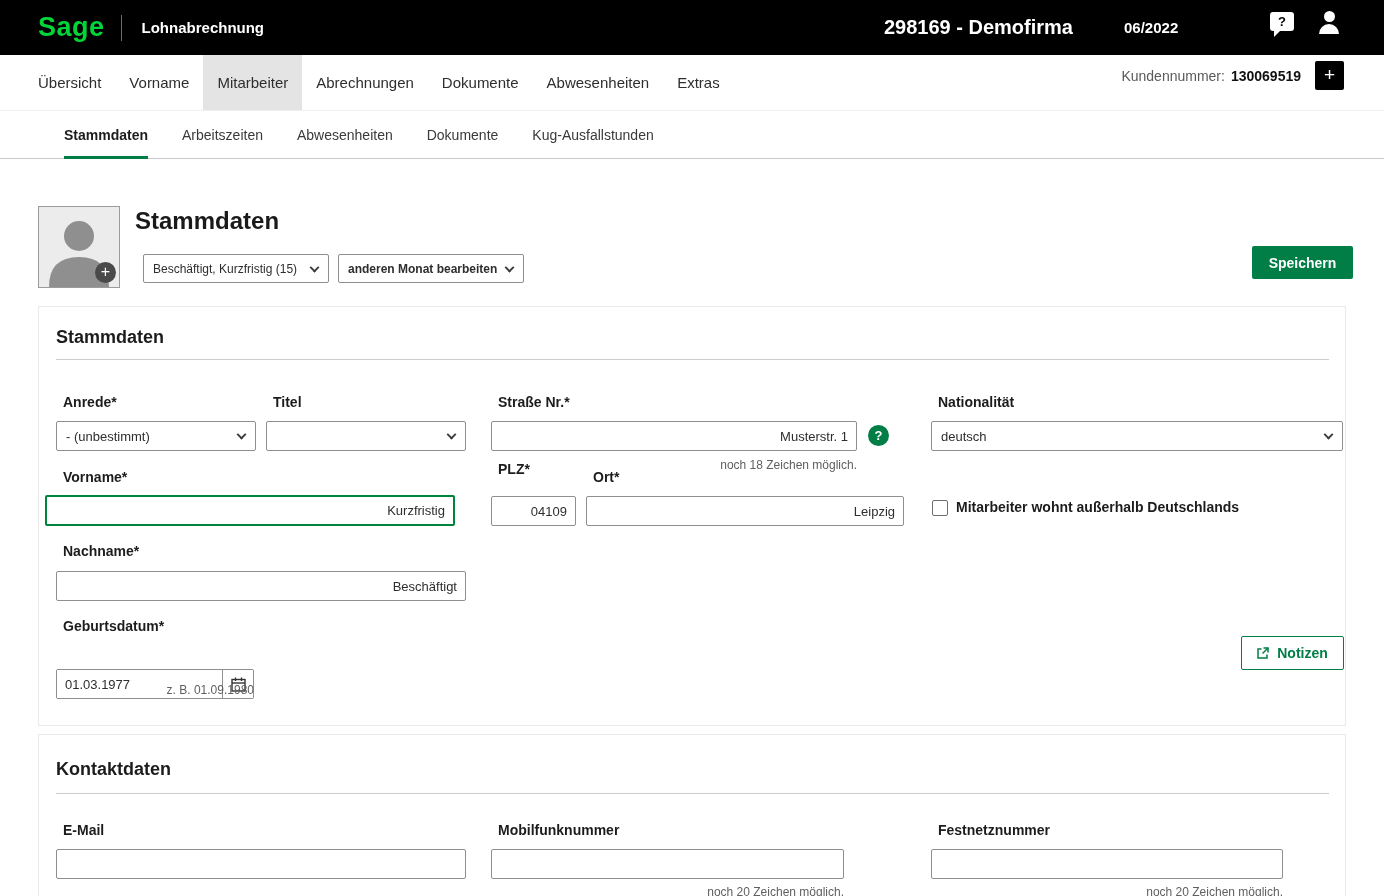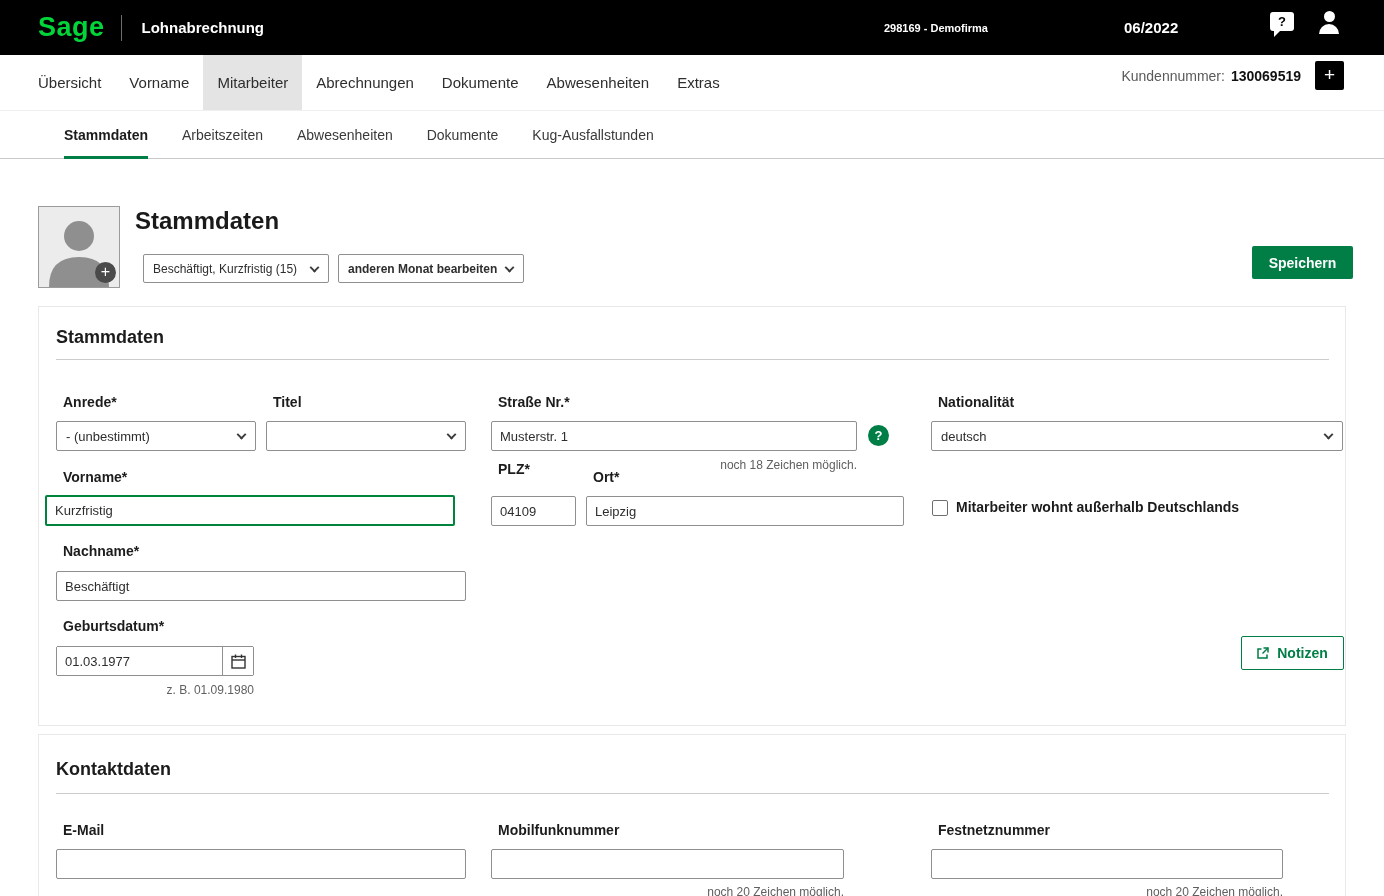--- a/index.html
+++ b/index.html
@@ -5,21 +5,21 @@
 <style>
   * { margin:0; padding:0; box-sizing:border-box; }
   html,body { width:1384px; height:896px; overflow:hidden; background:#fff;
     font-family:"Liberation Sans","DejaVu Sans",sans-serif; color:#1c1c1c; }
 
   
   .topbar { height:55px; background:#000; position:relative; display:flex; align-items:center; color:#fff; }
   .brand { margin-left:38px; color:#00D639; font-size:27px; font-weight:700; letter-spacing:.5px; cursor:pointer; }
   .tb-div { width:1px; height:26px; background:#6d6d6d; margin-left:16px; }
   .app-title { margin-left:20px; font-size:15px; font-weight:700; }
-  .company { position:absolute; left:884px; font-size:11px; font-weight:700; }
+  .company { position:absolute; left:884px; font-size:20px; font-weight:700; }
   .period  { position:absolute; left:1124px; font-size:15px; font-weight:700; }
   .help-icon { position:absolute; left:1270px; top:12px; width:26px; height:24px; cursor:pointer; }
   .bubble { width:24px; height:19px; background:#fff; border-radius:3px; position:relative;
             text-align:center; font-size:13px; font-weight:700; color:#000; line-height:19px; }
   .bubble:after { content:""; position:absolute; bottom:-6px; left:4px;
             border:4px solid transparent; border-top-color:#fff; border-left-color:#fff; }
   .user-icon { position:absolute; left:1316px; top:10px; width:26px; height:28px; cursor:pointer; }
   .user-icon .head { width:11px; height:11px; border-radius:50%; background:#fff; margin:1px auto 2px; }
   .user-icon .shoulders { width:20px; height:10px; border-radius:10px 10px 0 0; background:#fff; margin:0 auto; }
 
@@ -63,32 +63,32 @@
   .btn-save { position:absolute; left:1252px; top:87px; width:101px; height:33px; background:#007E45;
               color:#fff; font-weight:700; font-size:14px; border:none; border-radius:2px;
               display:flex; align-items:center; justify-content:center; cursor:pointer; font-family:inherit; }
 
   .card { position:absolute; background:#fff; border:1px solid #e9e9e9; }
   .sec-title { position:absolute; left:17px; font-size:18px; font-weight:700; color:#1c1c1c; }
   .sec-rule  { position:absolute; left:17px; right:16px; height:1px; background:#ccc; }
 
   .lbl { position:absolute; font-size:14px; font-weight:700; color:#1c1c1c; white-space:nowrap; }
   .inp { position:absolute; border:1px solid #8f8f8f; border-radius:2px; padding:0 8px; font-size:13px;
-         color:#2e2e2e; font-family:inherit; outline:none; background:#fff; }
+         color:#2e2e2e; font-family:inherit; outline:none; background:#fff;text-align:right; }
   .inp-focus { border:2px solid #00843D; }
   .helper { position:absolute; font-size:12px; color:#5f5f5f; text-align:right; white-space:nowrap; }
 
   .help-circle { position:absolute; width:21px; height:21px; background:#007E45; border-radius:50%;
                  color:#fff; font-size:13px; font-weight:700; display:flex; align-items:center;
                  justify-content:center; cursor:pointer; }
 
   .checkbox { position:absolute; width:16px; height:16px; border:1px solid #6f6f6f; border-radius:2px;
               background:#fff; cursor:pointer; }
 
-  .date-wrap { position:absolute; display:flex; border:1px solid #8f8f8f; border-radius:2px; background:#0369a1; }
+  .date-wrap { position:absolute; display:flex; border:1px solid #8f8f8f; border-radius:2px; background:#0369a1;margin-top:23px; }
   .date-inp { flex:1; min-width:0; border:none; outline:none; padding:0 8px; font-size:13px;
               color:#2e2e2e; font-family:inherit; }
   .cal-btn { width:31px; border-left:1px solid #8f8f8f; display:flex; align-items:center;
              justify-content:center; cursor:pointer; background:#fff; }
 
   .btn-notizen { position:absolute; left:1202px; top:329px; width:103px; height:34px; background:#fff;
                  border:1px solid #007E45; border-radius:2px; color:#007E45; font-weight:700; font-size:14px;
                  display:flex; align-items:center; justify-content:center; gap:8px; cursor:pointer; font-family:inherit; }
 </style>
 </head>

